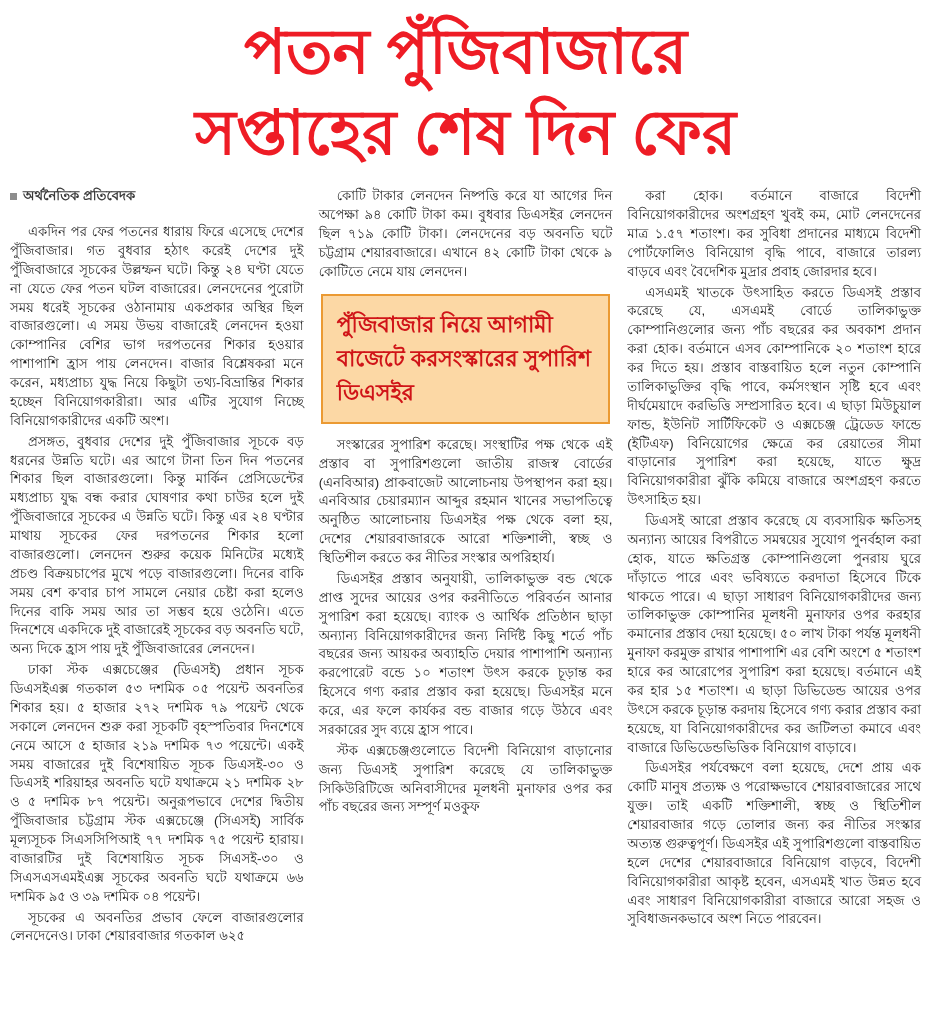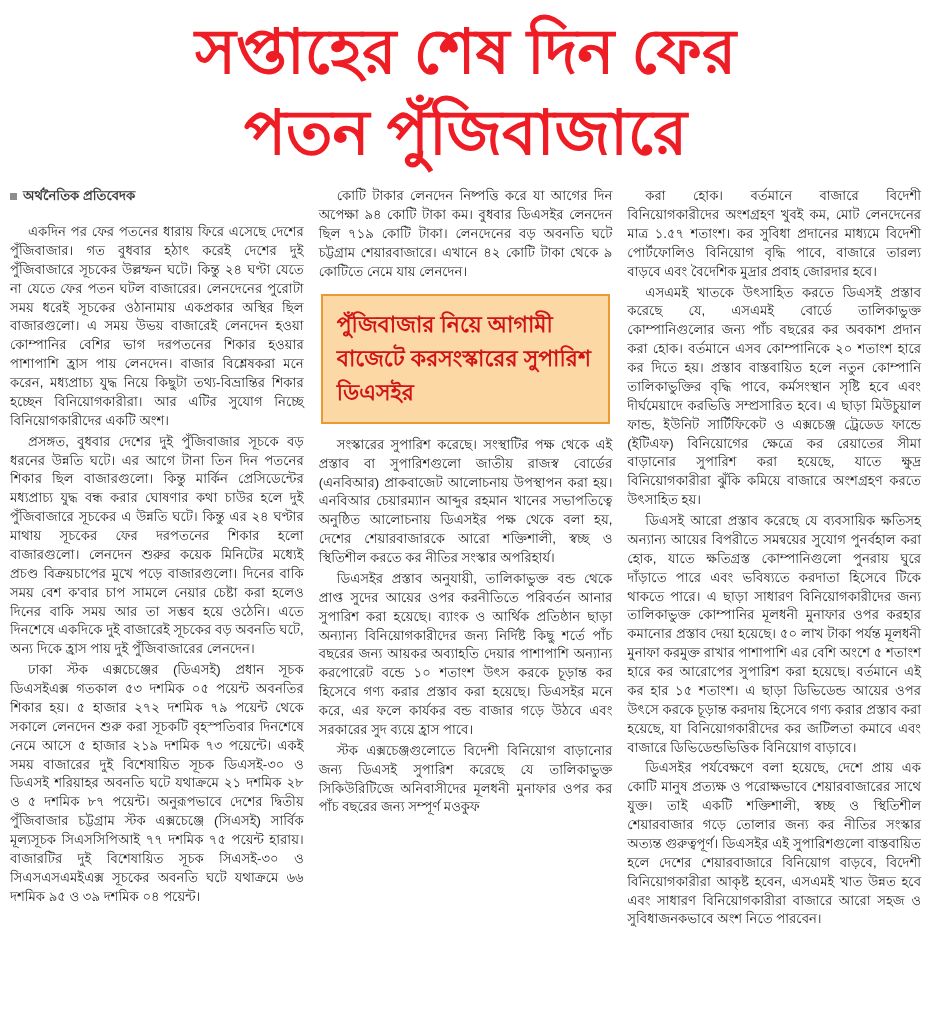--- a/index.html
+++ b/index.html
@@ -71,34 +71,35 @@
     text-align: left;
     text-indent: 0;
   }
 </style>
 </head>
 <body>
 
 <div class="page">
 
   <h1 class="headline">
+    <span class="hl-line">পতন পুঁজিবাজারে</span>
     <span class="hl-line">সপ্তাহের শেষ দিন ফের</span>
-    <span class="hl-line">পতন পুঁজিবাজারে</span>
   </h1>
 
   <div class="body-columns">
 
     <div class="col">
       <div class="byline">
         <span class="byline-square"></span>
         <span>অর্থনৈতিক প্রতিবেদক</span>
       </div>
       <p>একদিন পর ফের পতনের ধারায় ফিরে এসেছে দেশের পুঁজিবাজার। গত বুধবার হঠাৎ করেই দেশের দুই পুঁজিবাজারে সূচকের উল্লম্ফন ঘটে। কিন্তু ২৪ ঘণ্টা যেতে না যেতে ফের পতন ঘটল বাজারের। লেনদেনের পুরোটা সময় ধরেই সূচকের ওঠানামায় একপ্রকার অস্থির ছিল বাজারগুলো। এ সময় উভয় বাজারেই লেনদেন হওয়া কোম্পানির বেশির ভাগ দরপতনের শিকার হওয়ার পাশাপাশি হ্রাস পায় লেনদেন। বাজার বিশ্লেষকরা মনে করেন, মধ্যপ্রাচ্য যুদ্ধ নিয়ে কিছুটা তথ্য-বিভ্রান্তির শিকার হচ্ছেন বিনিয়োগকারীরা। আর এটির সুযোগ নিচ্ছে বিনিয়োগকারীদের একটি অংশ।</p>
       <p>প্রসঙ্গত, বুধবার দেশের দুই পুঁজিবাজার সূচকে বড় ধরনের উন্নতি ঘটে। এর আগে টানা তিন দিন পতনের শিকার ছিল বাজারগুলো। কিন্তু মার্কিন প্রেসিডেন্টের মধ্যপ্রাচ্য যুদ্ধ বন্ধ করার ঘোষণার কথা চাউর হলে দুই পুঁজিবাজারে সূচকের এ উন্নতি ঘটে। কিন্তু এর ২৪ ঘণ্টার মাথায় সূচকের ফের দরপতনের শিকার হলো বাজারগুলো। লেনদেন শুরুর কয়েক মিনিটের মধ্যেই প্রচণ্ড বিক্রয়চাপের মুখে পড়ে বাজারগুলো। দিনের বাকি সময় বেশ ক'বার চাপ সামলে নেয়ার চেষ্টা করা হলেও দিনের বাকি সময় আর তা সম্ভব হয়ে ওঠেনি। এতে দিনশেষে একদিকে দুই বাজারেই সূচকের বড় অবনতি ঘটে, অন্য দিকে হ্রাস পায় দুই পুঁজিবাজারের লেনদেন।</p>
       <p>ঢাকা স্টক এক্সচেঞ্জের (ডিএসই) প্রধান সূচক ডিএসইএক্স গতকাল ৫৩ দশমিক ০৫ পয়েন্ট অবনতির শিকার হয়। ৫ হাজার ২৭২ দশমিক ৭৯ পয়েন্ট থেকে সকালে লেনদেন শুরু করা সূচকটি বৃহস্পতিবার দিনশেষে নেমে আসে ৫ হাজার ২১৯ দশমিক ৭৩ পয়েন্টে। একই সময় বাজারের দুই বিশেষায়িত সূচক ডিএসই-৩০ ও ডিএসই শরিয়াহর অবনতি ঘটে যথাক্রমে ২১ দশমিক ২৮ ও ৫ দশমিক ৮৭ পয়েন্ট। অনুরূপভাবে দেশের দ্বিতীয় পুঁজিবাজার চট্টগ্রাম স্টক এক্সচেঞ্জে (সিএসই) সার্বিক মূল্যসূচক সিএসসিপিআই ৭৭ দশমিক ৭৫ পয়েন্ট হারায়। বাজারটির দুই বিশেষায়িত সূচক সিএসই-৩০ ও সিএসএসএমইএক্স সূচকের অবনতি ঘটে যথাক্রমে ৬৬ দশমিক ৯৫ ও ৩৯ দশমিক ০৪ পয়েন্ট।</p>
+      <p>সূচকের এ অবনতির প্রভাব ফেলে বাজারগুলোর লেনদেনেও। ঢাকা শেয়ারবাজার গতকাল ৬২৫</p>
     </div>
 
     <div class="col">
       <p>কোটি টাকার লেনদেন নিষ্পত্তি করে যা আগের দিন অপেক্ষা ৯৪ কোটি টাকা কম। বুধবার ডিএসইর লেনদেন ছিল ৭১৯ কোটি টাকা। লেনদেনের বড় অবনতি ঘটে চট্টগ্রাম শেয়ারবাজারে। এখানে ৪২ কোটি টাকা থেকে ৯ কোটিতে নেমে যায় লেনদেন।</p>
       <div class="highlight-box">পুঁজিবাজার নিয়ে আগামী বাজেটে করসংস্কারের সুপারিশ ডিএসইর</div>
       <p>সংস্কারের সুপারিশ করেছে। সংস্থাটির পক্ষ থেকে এই প্রস্তাব বা সুপারিশগুলো জাতীয় রাজস্ব বোর্ডের (এনবিআর) প্রাকবাজেট আলোচনায় উপস্থাপন করা হয়। এনবিআর চেয়ারম্যান আব্দুর রহমান খানের সভাপতিত্বে অনুষ্ঠিত আলোচনায় ডিএসইর পক্ষ থেকে বলা হয়, দেশের শেয়ারবাজারকে আরো শক্তিশালী, স্বচ্ছ ও স্থিতিশীল করতে কর নীতির সংস্কার অপরিহার্য।</p>
       <p>ডিএসইর প্রস্তাব অনুযায়ী, তালিকাভুক্ত বন্ড থেকে প্রাপ্ত সুদের আয়ের ওপর করনীতিতে পরিবর্তন আনার সুপারিশ করা হয়েছে। ব্যাংক ও আর্থিক প্রতিষ্ঠান ছাড়া অন্যান্য বিনিয়োগকারীদের জন্য নির্দিষ্ট কিছু শর্তে পাঁচ বছরের জন্য আয়কর অব্যাহতি দেয়ার পাশাপাশি অন্যান্য করপোরেট বন্ডে ১০ শতাংশ উৎস করকে চূড়ান্ত কর হিসেবে গণ্য করার প্রস্তাব করা হয়েছে। ডিএসইর মনে করে, এর ফলে কার্যকর বন্ড বাজার গড়ে উঠবে এবং সরকারের সুদ ব্যয়ে হ্রাস পাবে।</p>
       <p>স্টক এক্সচেঞ্জগুলোতে বিদেশী বিনিয়োগ বাড়ানোর জন্য ডিএসই সুপারিশ করেছে যে তালিকাভুক্ত সিকিউরিটিজে অনিবাসীদের মূলধনী মুনাফার ওপর কর পাঁচ বছরের জন্য সম্পূর্ণ মওকুফ</p>
     </div>
 

